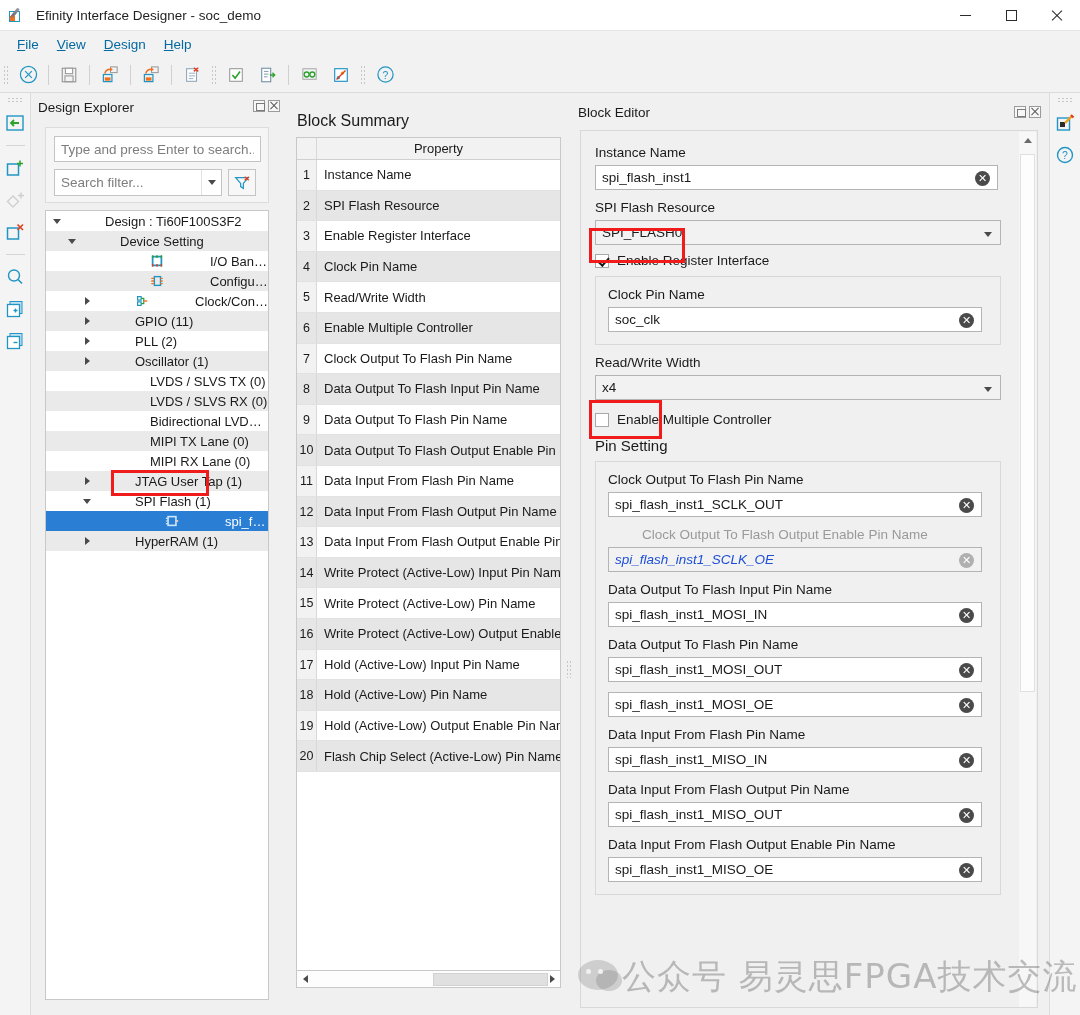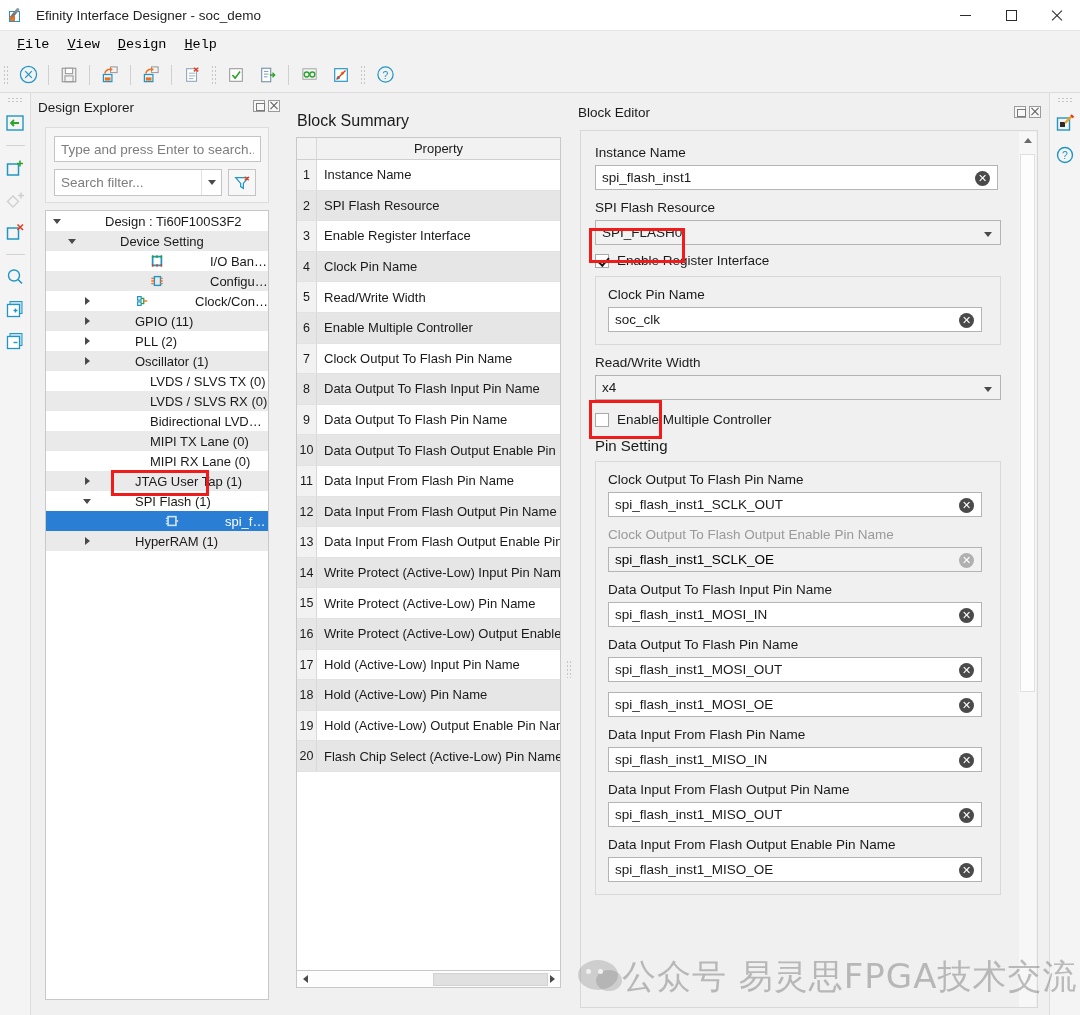--- a/index.html
+++ b/index.html
@@ -35,21 +35,21 @@
   .closeico { position: relative; width: 12px; height: 12px; }
   .closeico:before, .closeico:after { content:""; position:absolute; left:-1px; top:5px; width:14px; height:1px; background:#2b2b2b; }
   .closeico:before { transform: rotate(45deg); }
   .closeico:after { transform: rotate(-45deg); }
 
   
   #menubar {
     position: absolute; left: 0; top: 31px; width: 1080px; height: 26px;
     background: #f2f2f2; display: flex; align-items: center; padding-left: 8px;
   }
-  .menu-item { padding: 3px 9px; font-size: 13.5px; color: #000000; font-family: Liberation Mono, monospace; }
+  .menu-item { padding: 3px 9px; font-size: 13.5px; color: #0369a1; }
   .menu-item u { text-decoration: underline; }
 
   
   #toolbar {
     position: absolute; left: 0; top: 57px; width: 1080px; height: 36px;
     background: #f2f2f2; border-bottom: 1px solid #dcdcdc;
     display: flex; align-items: center;
   }
   .tb-btn { width: 32px; height: 30px; display: flex; align-items: center; justify-content: center; }
   .tb-sep { width: 1px; height: 20px; background: #d0d0d0; margin: 0 4px; }
@@ -149,28 +149,28 @@
   .hs-thumb { position: absolute; left: 120px; top: 1px; width: 115px; height: 13px; background: #e0e0e0; border: 1px solid #d2d2d2; }
 
   
   #editor { position: absolute; left: 571px; top: 93px; width: 478px; height: 922px; background: #f0f0f0; }
   #editor-body {
     position: absolute; left: 580px; top: 130px; width: 458px; height: 878px;
     background: #f0f0f0; border: 1px solid #d8d8d8; overflow: hidden;
   }
   #editor-scroll { position: absolute; left: 0; top: 0; width: 430px; padding: 14px 0 0 14px; }
   .fld-label { font-size: 13.5px; color: #1a1a1a; margin-bottom: 5px; }
-  .fld-label.dim { color: #9a9a9a; }
+  .fld-label.dim { color: #9a9a9a; margin-left: 34px; }
   .txtfield {
     width: 403px; height: 25px; border: 1px solid #b4b4b4; background: #fff;
     display: flex; align-items: center; position: relative; margin-bottom: 10px;
   }
   .txtfield .val { font-size: 13.5px; padding-left: 6px; color: #1a1a1a; }
   .txtfield.dim { background: #f2f2f2; }
-  .txtfield.dim .val { color: #000000; }
+  .txtfield.dim .val { color: #1d4ed8; font-style: italic; }
   .clear-x {
     position: absolute; right: 7px; top: 5px; width: 15px; height: 15px; border-radius: 50%;
     background: #4a4a4a; color: #fff; font-size: 11px; line-height: 15px; text-align: center;
   }
   .txtfield.dim .clear-x { background: #b0b0b0; }
   .combo {
     width: 406px; height: 25px; border: 1px solid #b4b4b4; background: #f2f2f2;
     display: flex; align-items: center; justify-content: space-between; margin-bottom: 8px;
   }
   .combo .val { font-size: 13.5px; padding-left: 6px; }

